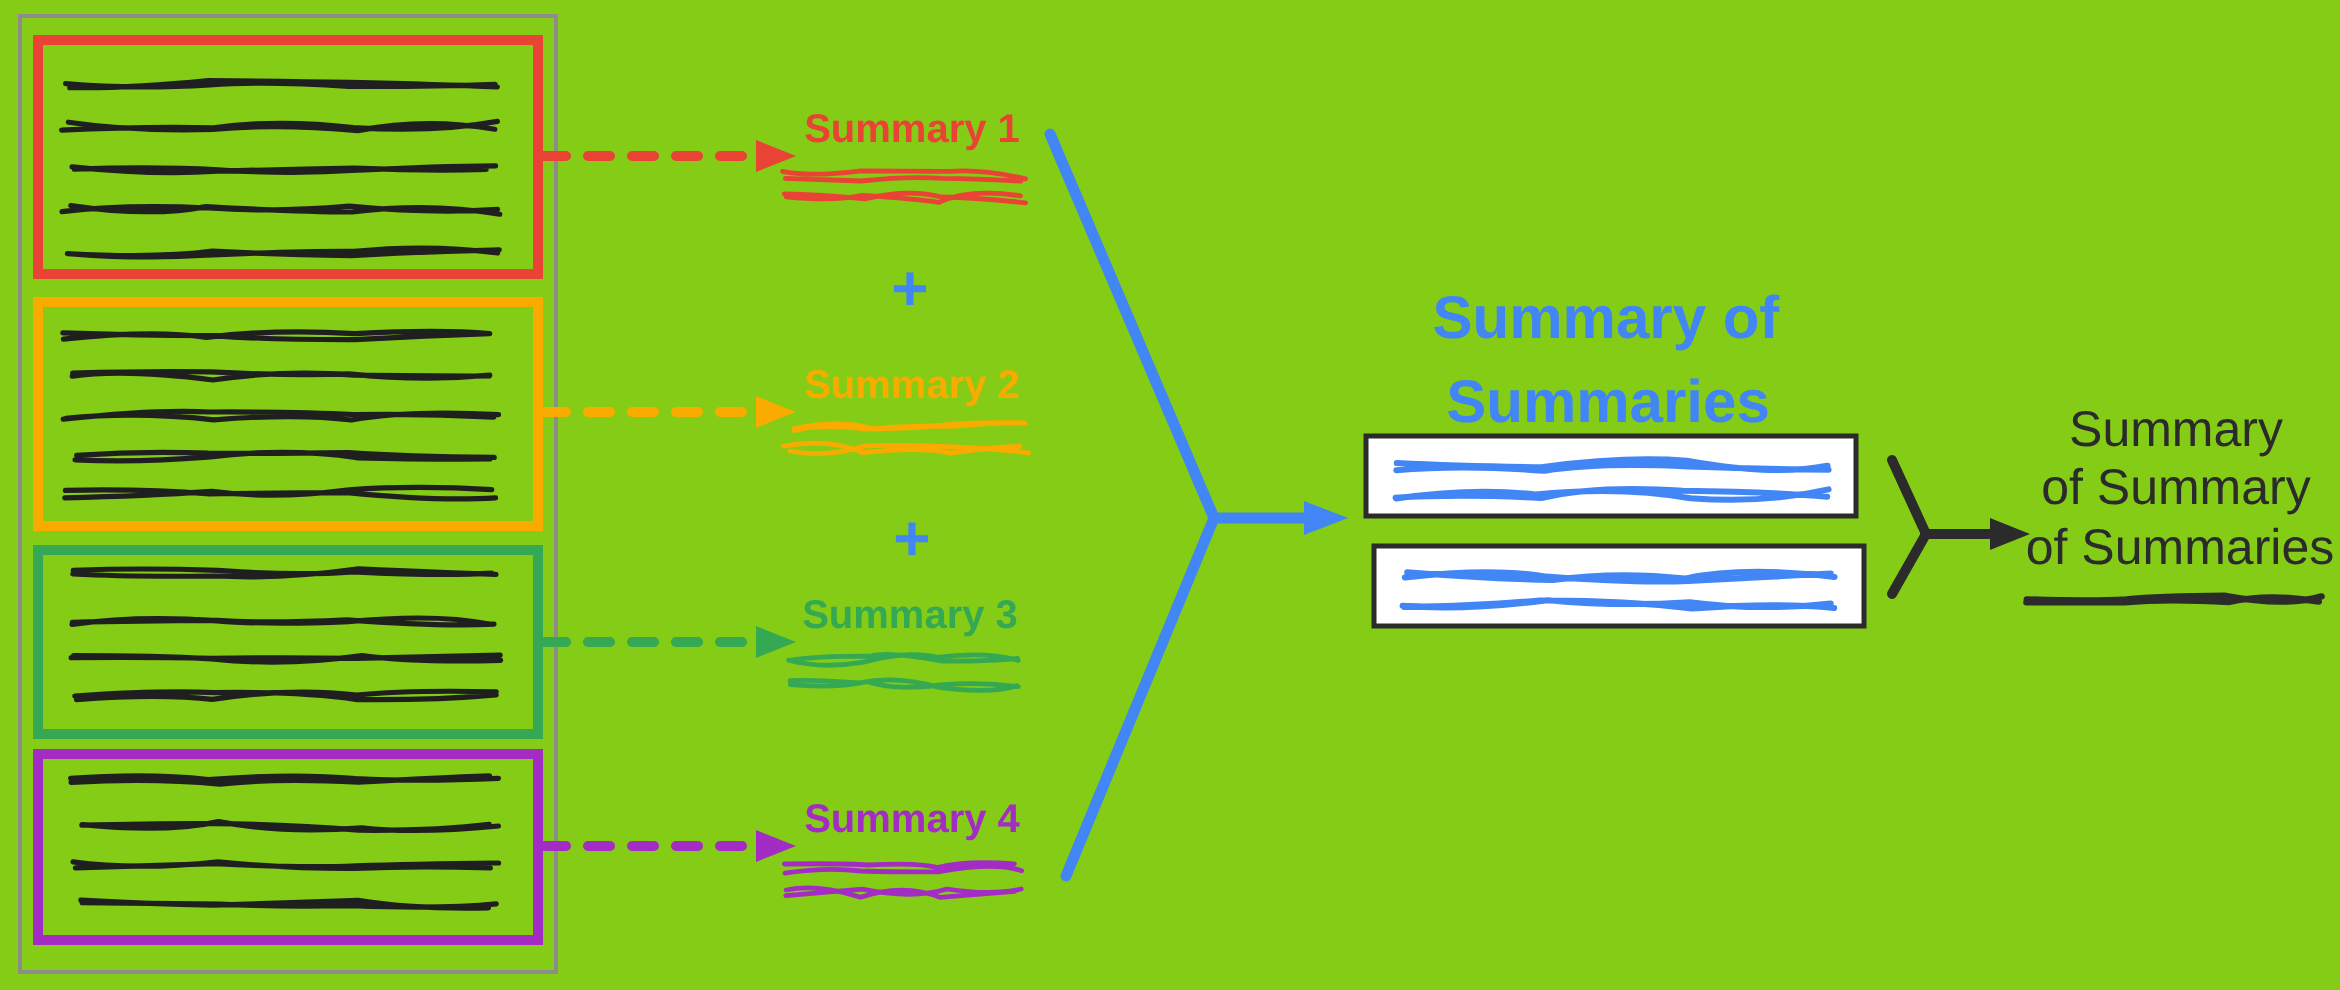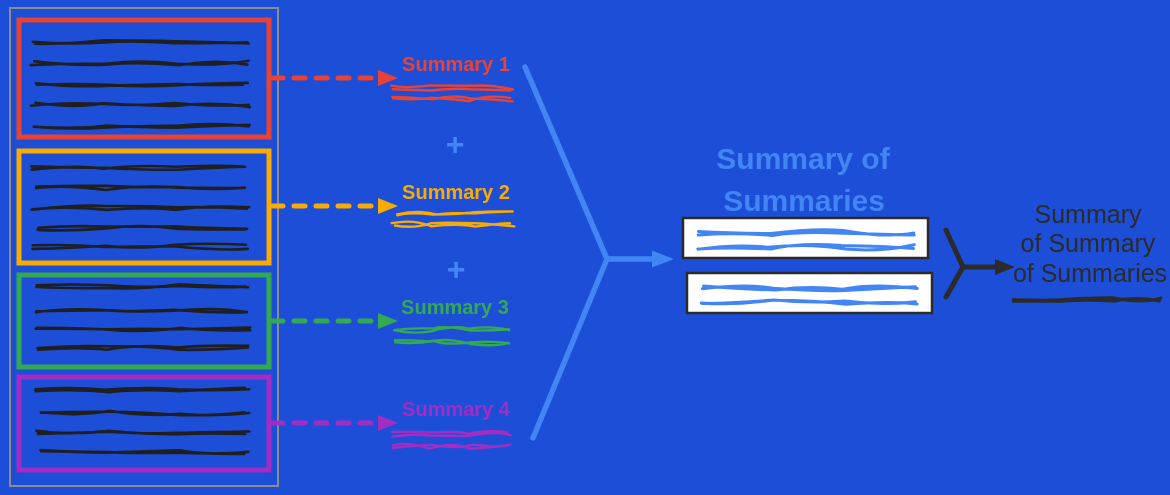--- a/index.html
+++ b/index.html
@@ -1,16 +1,16 @@
 <!DOCTYPE html>
 <html><head>
 <meta charset="utf-8">
 <style>
   html, body { margin: 0; padding: 0; background: #ffffff; }
-  .stage { width: 1170px; height: 495px; position: relative; background: #1d4ed8; }
+  .stage { width: 1170px; height: 495px; position: relative; background: #84cc16; }
   svg { display: block; }
   text { font-family: "Liberation Sans", sans-serif; }
   .lbl   { font-size: 20px; font-weight: 700; text-anchor: middle; }
   .plus  { font-size: 32px; font-weight: 700; text-anchor: middle; }
   .title { font-size: 30px; font-weight: 700; text-anchor: middle; }
   .final { font-size: 25px; font-weight: 500; text-anchor: middle; fill: #2b2b2b; }
   .sq    { fill: none; stroke-linecap: round; }
   .doc   { stroke: #1f1f1f; stroke-width: 2.6; }
   .mini  { stroke-width: 2.4; }
   .bluesq{ stroke-width: 3; }

